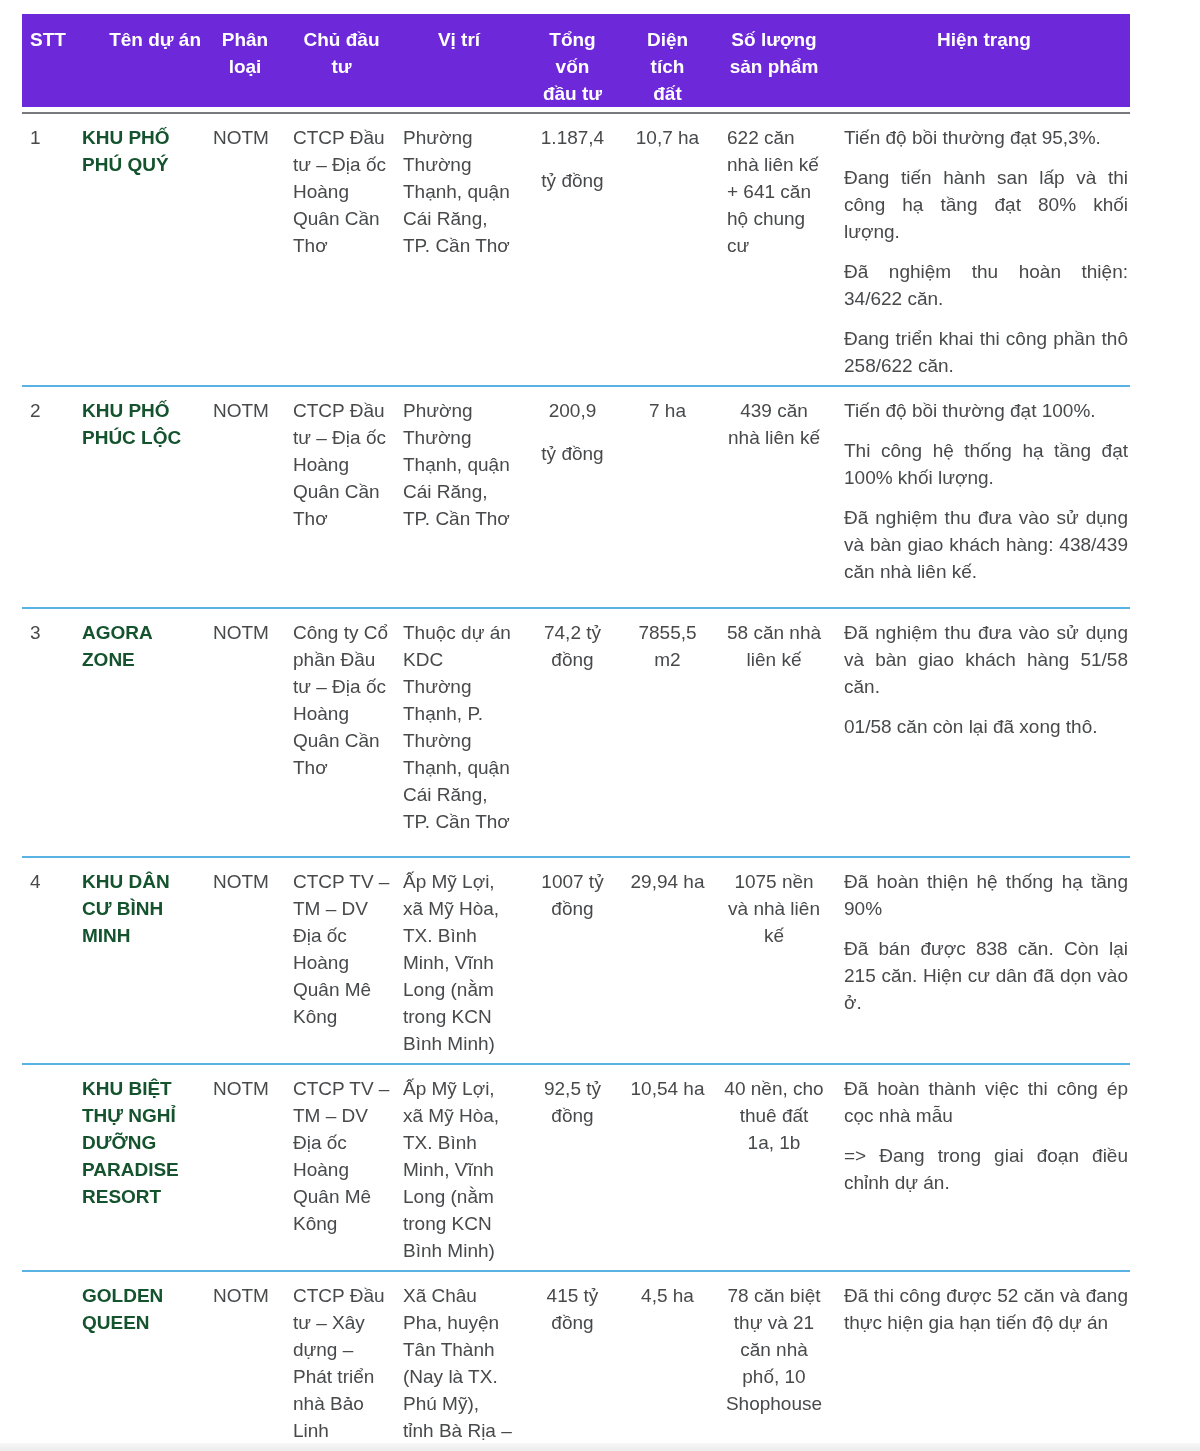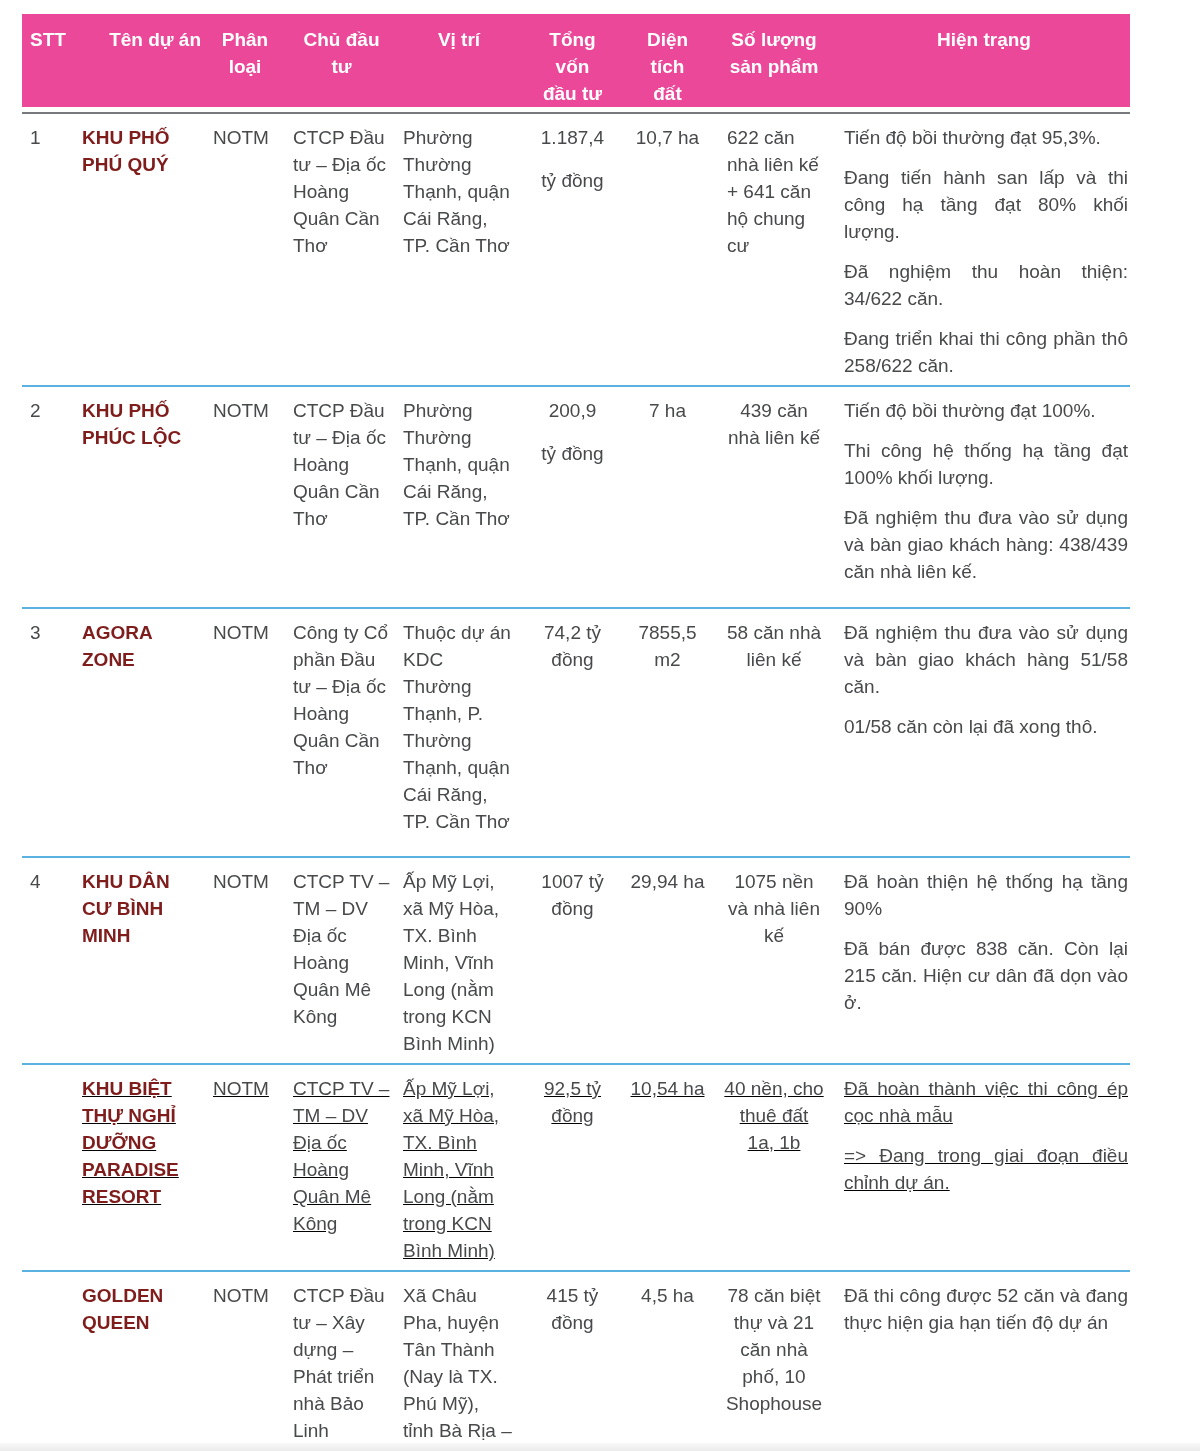--- a/index.html
+++ b/index.html
@@ -28,21 +28,21 @@
   col.c-name   { width: 129px; }
   col.c-cat    { width: 80px; }
   col.c-inv    { width: 113px; }
   col.c-loc    { width: 122px; }
   col.c-cap    { width: 105px; }
   col.c-area   { width: 85px; }
   col.c-prod   { width: 128px; }
   col.c-status { width: 292px; }
 
   thead th {
-    background: #ec4899;
+    background: #6d28d9;
     color: #ffffff;
     font-weight: bold;
     font-size: 19px;
     line-height: 27px;
     vertical-align: top;
     padding: 12px 4px 0 4px;
     text-align: center;
     white-space: pre-line;
     border-bottom: 5px solid #ffffff;
     height: 94px;
@@ -61,27 +61,27 @@
     border-top: 2px solid #5ab2e2;
     box-sizing: border-box;
     overflow: hidden;
   }
   tbody tr.row-1 td { border-top-color: #77797c; }
 
   tr.row-1 { height: 258px; }
   tr.row-2 { height: 222px; }
   tr.row-3 { height: 249px; }
   tr.row-4 { height: 199px; }
-  tr.row-5 { height: 197px; text-decoration: underline; }
+  tr.row-5 { height: 197px; }
   tr.row-6 { height: 193px; }
 
   td.c-stt  { padding-left: 8px; text-align: left; }
   td.c-name {
     padding-left: 6px; padding-right: 10px;
-    font-weight: bold; color: #7f1d1d; text-align: left;
+    font-weight: bold; color: #14532d; text-align: left;
   }
   td.c-cat  { padding-left: 8px; text-align: left; }
   td.c-inv  { padding-left: 8px; padding-right: 6px; text-align: left; }
   td.c-loc  { padding-left: 5px; padding-right: 8px; text-align: left; }
   td.c-cap  { text-align: center; padding-left: 8px; padding-right: 8px; }
   td.c-area { text-align: center; padding-left: 4px; padding-right: 4px; margin-left: 10px; }
   td.c-prod { text-align: center; padding-left: 14px; padding-right: 14px; }
   td.c-prod.left-align { text-align: left; padding-left: 17px; padding-right: 11px; }
   td.c-status {
     padding-left: 6px; padding-right: 2px;

